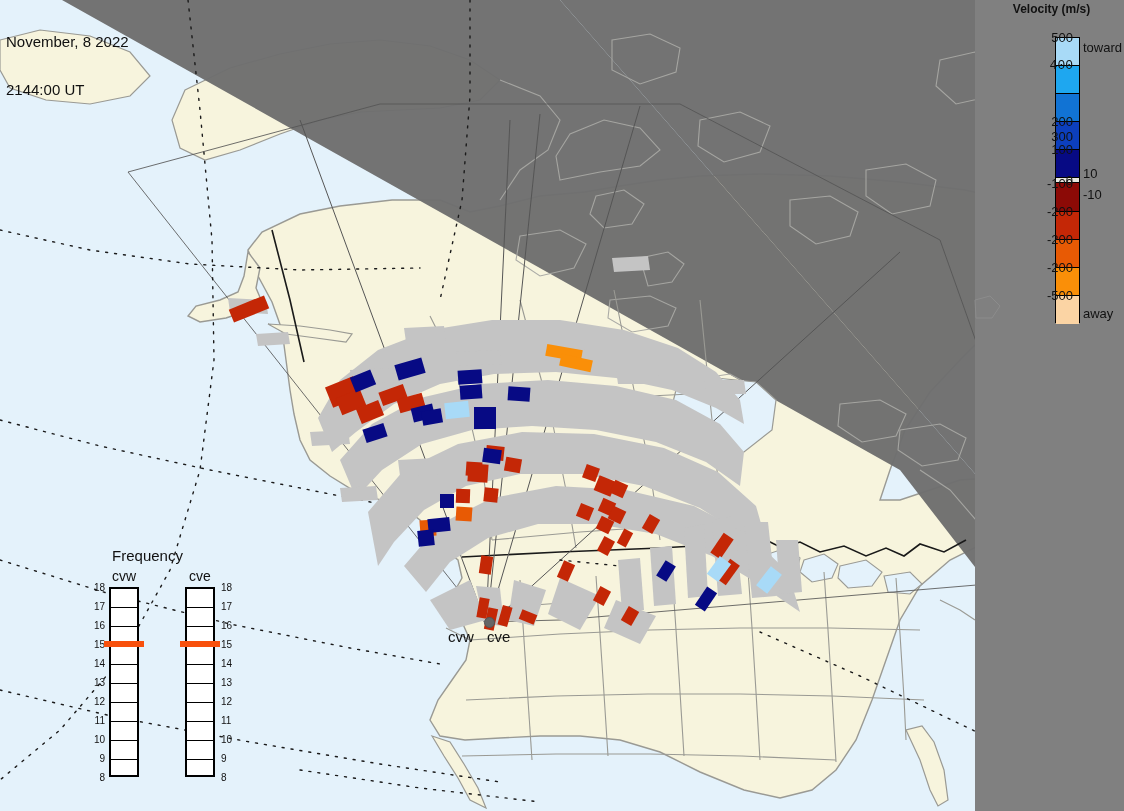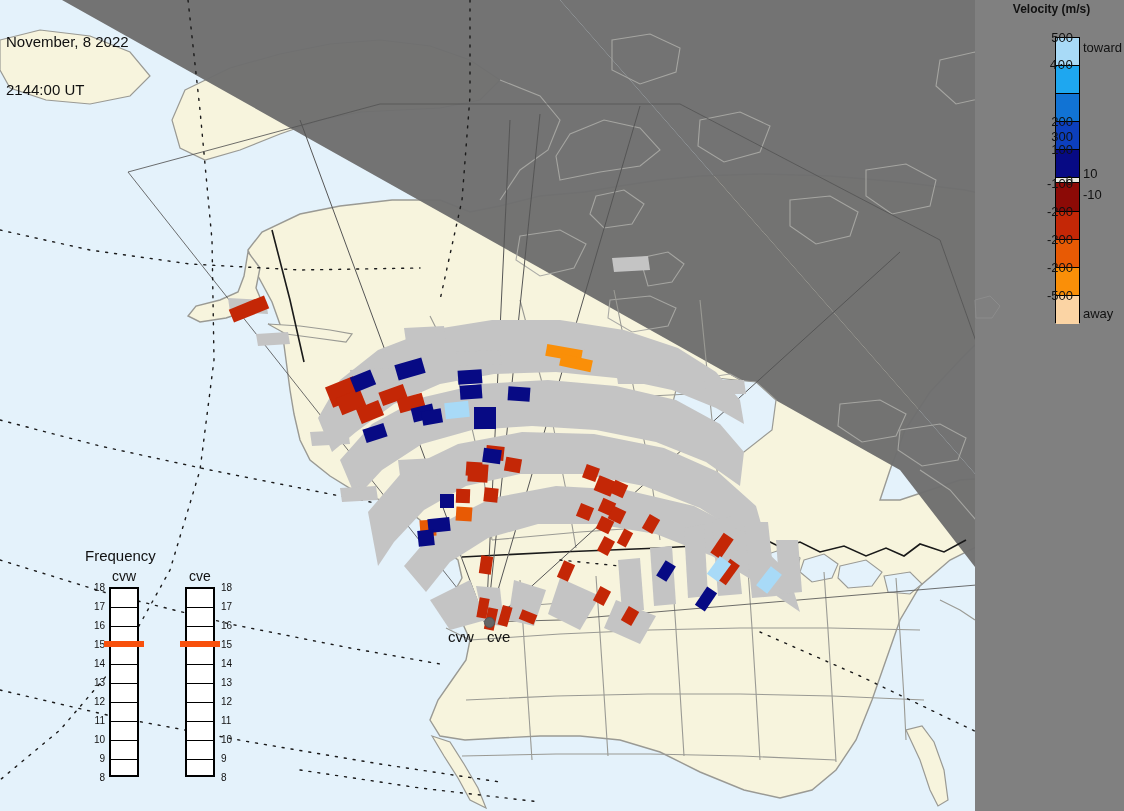--- a/index.html
+++ b/index.html
@@ -33,21 +33,21 @@
     position:absolute;right:51px;font-size:13px;color:#111;
     text-align:right;white-space:nowrap;transform:translateY(-50%);
   }
   .velsidelab{
     position:absolute;left:108px;font-size:13px;color:#111;
     white-space:nowrap;transform:translateY(-50%);
   }
   
   #freqpanel{position:absolute;left:85px;top:547px;width:160px;height:240px;z-index:36;}
   #freqtitle{
-    position:absolute;left:0;top:0;width:125px;text-align:left;
+    position:absolute;left:0;top:0;width:125px;text-align:center;
     font-size:15px;color:#111;
   }
   .freqcolname{
     position:absolute;top:21px;font-size:14px;color:#111;text-align:center;width:44px;
   }
   .freqbox{
     position:absolute;top:40px;width:30px;height:190px;
     border:2px solid #000;box-sizing:border-box;background:#fff;
   }
   .freqseg{width:100%;border-bottom:1px solid #000;box-sizing:border-box;}

